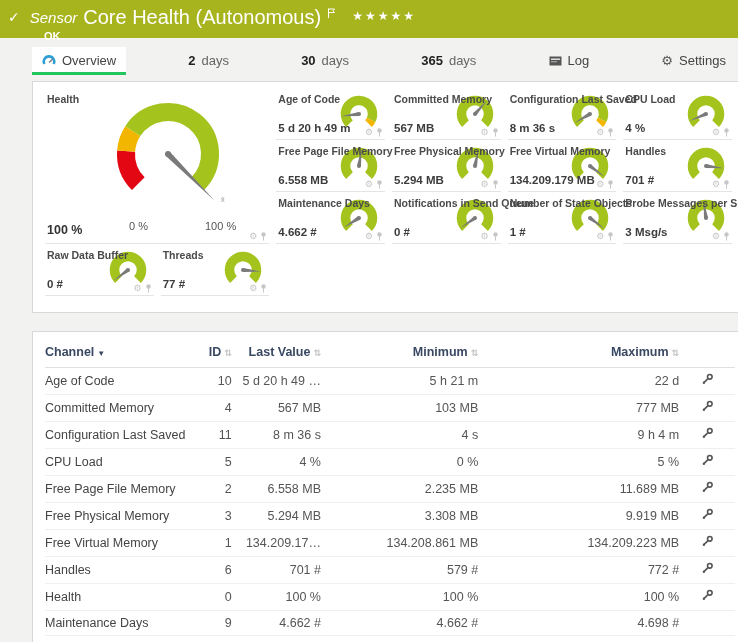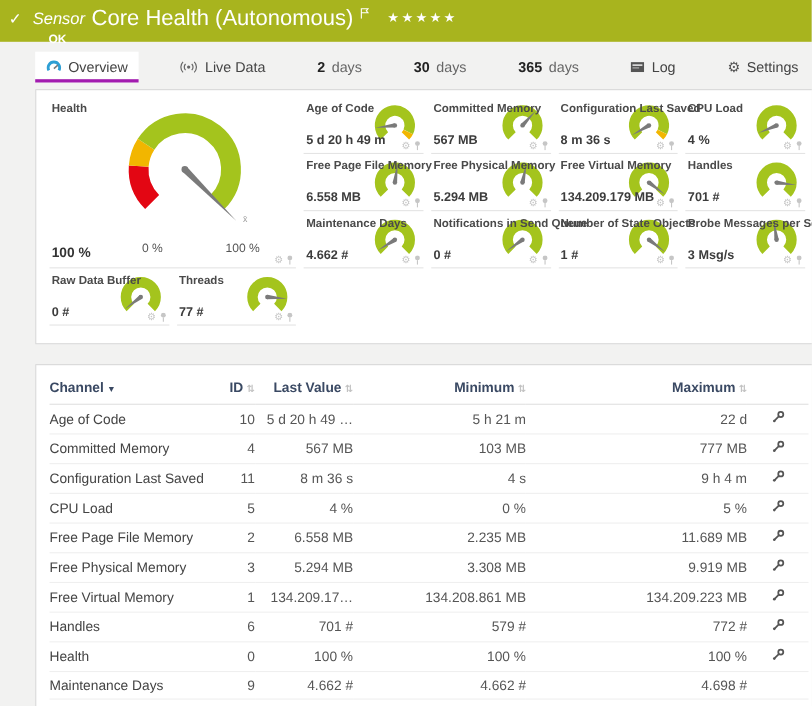--- a/index.html
+++ b/index.html
@@ -14,21 +14,21 @@
   .kind{font-style:italic;font-size:15px;margin-left:4px;}
   .sensor-title{font-weight:normal;font-size:20px;}
   .flag{margin-bottom:8px;}
   .stars{font-size:12px;letter-spacing:2px;margin-left:10px;margin-bottom:3px;}
   .topbar-line2{font-size:11px;font-weight:bold;margin-left:36px;margin-top:0px;}
   
   .tabbar{display:flex;justify-content:space-between;align-items:flex-end;
     margin:9px 2px 0 32px;width:704px;box-sizing:border-box;height:28px;}
   .tab{display:flex;align-items:center;gap:6px;padding:5px 10px 6px 10px;font-size:13px;
     color:#444;cursor:pointer;white-space:nowrap;box-sizing:border-box;height:28px;}
-  .tab.active{background:#fff;border-bottom:3px solid #a21caf;padding-bottom:3px;}
+  .tab.active{background:#fff;border-bottom:3px solid #22c55e;padding-bottom:3px;}
   .tab .num{font-weight:bold;color:#222;}
   .tab .dlabel{color:#666;}
   .ticon{display:inline-block;line-height:0;}
   .gearglyph{font-size:13px;color:#555;line-height:1;}
   
   .panel{background:#fff;border:1px solid #d8d8d8;margin-left:32px;width:716px;box-sizing:border-box;}
   .panel.overview{margin-top:6px;height:232px;}
   .panel.tablepanel{margin-top:18px;padding:0 12px;height:330px;}
   
   .ovgrid{display:grid;grid-template-columns:repeat(6,1fr);grid-auto-rows:52px;
@@ -81,30 +81,20 @@
   <div class="tab active">
     <span class="ticon">
       <svg width="14" height="13" viewBox="0 0 14 13">
           <path d="M2.4 10 A5.2 5.2 0 1 1 11.6 10" stroke="#2e9fd4" stroke-width="2.6" fill="none"></path>
           <path d="M7 8.4 L10.6 5.2" stroke="#7a7a7a" stroke-width="1.4"></path>
         </svg>
     </span>
     <span>Overview</span>
   </div>
   <div class="tab">
-    <span class="ticon">
-      <svg width="17" height="12" viewBox="0 0 17 12">
-          <circle cx="8.5" cy="6" r="1.5" fill="#666"></circle>
-          <path d="M5.7 3.2 a3.9 3.9 0 0 0 0 5.6 M11.3 3.2 a3.9 3.9 0 0 1 0 5.6" stroke="#666" stroke-width="1.1" fill="none"></path>
-          <path d="M3.4 1.2 a6.8 6.8 0 0 0 0 9.6 M13.6 1.2 a6.8 6.8 0 0 1 0 9.6" stroke="#666" stroke-width="1.1" fill="none"></path>
-        </svg>
-    </span>
-    <span>Live Data</span>
-  </div>
-  <div class="tab">
     <span class="num">2</span>
     <span class="dlabel">days</span>
   </div>
   <div class="tab">
     <span class="num">30</span>
     <span class="dlabel">days</span>
   </div>
   <div class="tab">
     <span class="num">365</span>
     <span class="dlabel">days</span>

